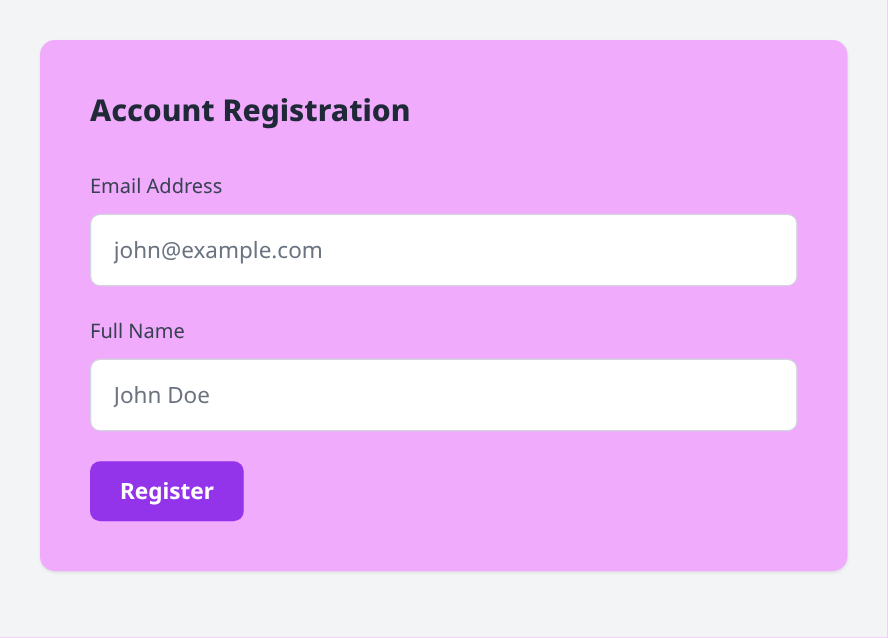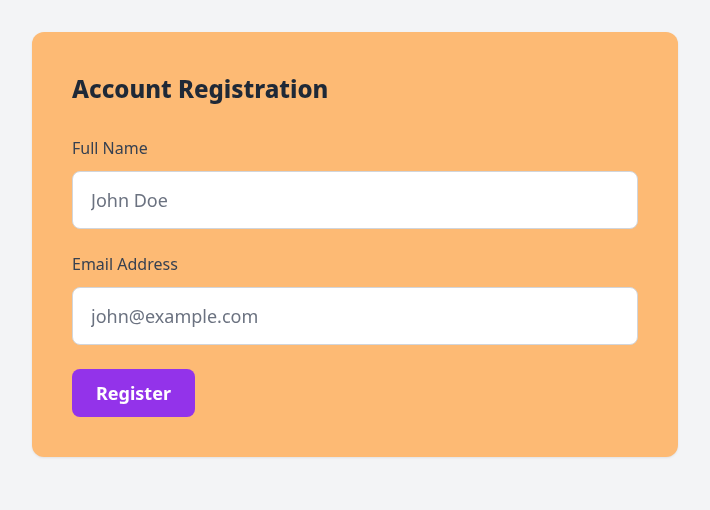--- a/index.html
+++ b/index.html
@@ -8,21 +8,21 @@
       box-sizing: border-box;
     }
     body {
       font-family: ui-sans-serif, system-ui, -apple-system, BlinkMacSystemFont, "Segoe UI", Roboto, "Helvetica Neue", Arial, sans-serif;
       background-color: #f3f4f6;
       padding: 32px;
       width: 710px;
       height: 510px;
     }
     .card {
-      background-color: #fdba74;
+      background-color: #f0abfc;
       border-radius: 12px;
       padding: 40px;
       box-shadow: 0 1px 3px rgba(0,0,0,0.05), 0 1px 2px rgba(0,0,0,0.03);
     }
     .title {
       font-size: 24px;
       font-weight: 800;
       color: #1f2937;
       margin-bottom: 32px;
     }
@@ -60,23 +60,23 @@
       font-family: inherit;
     }
   </style>
 </head>
 <body>
 
 <div class="card">
   <h1 class="title">Account Registration</h1>
   
   <div class="form-group">
-    <label class="label">Full Name</label>
-    <input type="text" class="input" placeholder="John Doe" style="">
+    <label class="label">Email Address</label>
+    <input type="email" class="input" placeholder="john@example.com" style="">
   </div>
 
   <div class="form-group">
-    <label class="label">Email Address</label>
-    <input type="email" class="input" placeholder="john@example.com" style="">
+    <label class="label">Full Name</label>
+    <input type="text" class="input" placeholder="John Doe" style="">
   </div>
 
   <button class="btn">Register</button>
 </div>
 
 </body></html>

